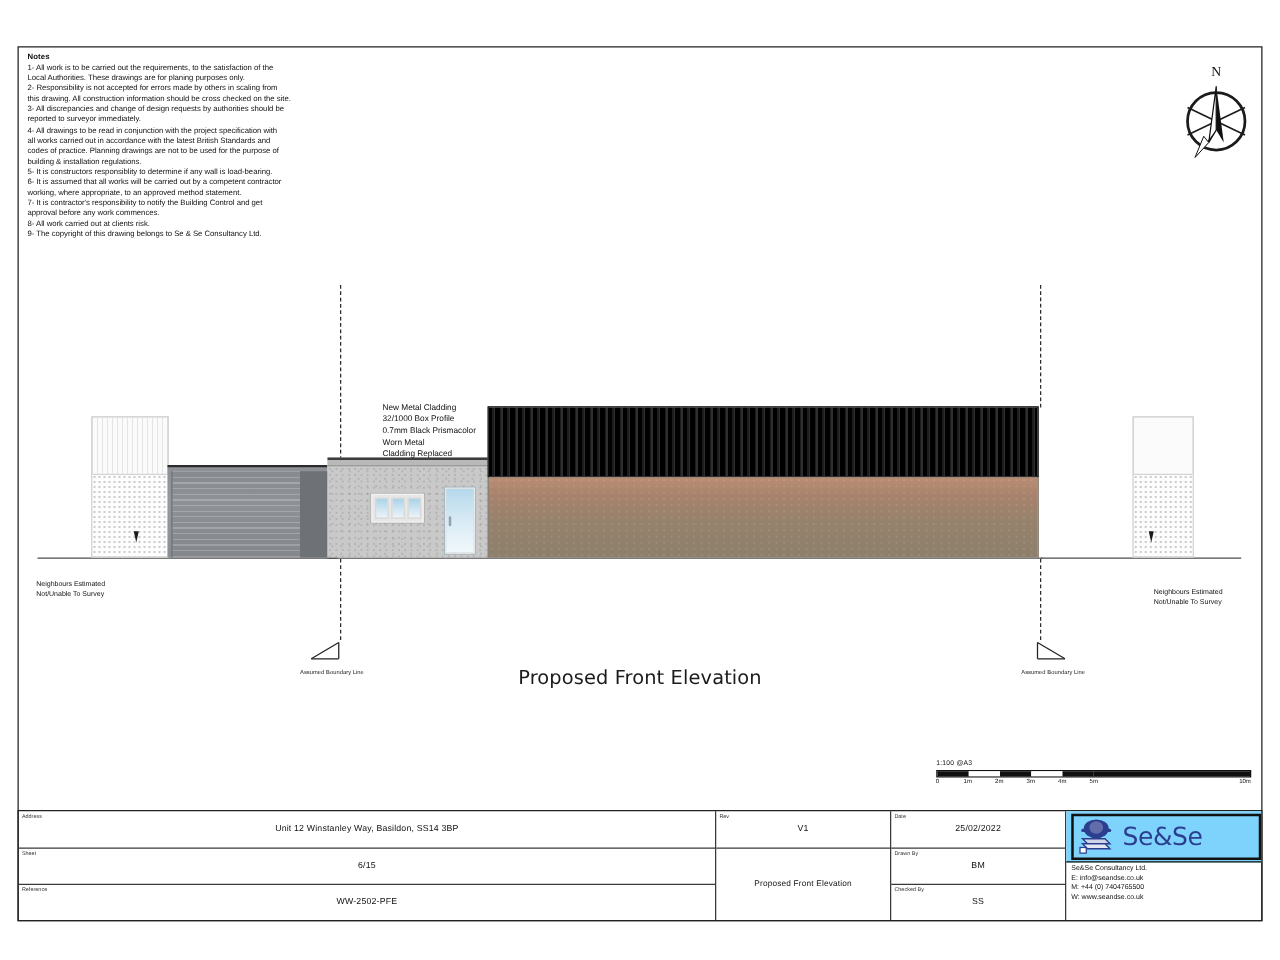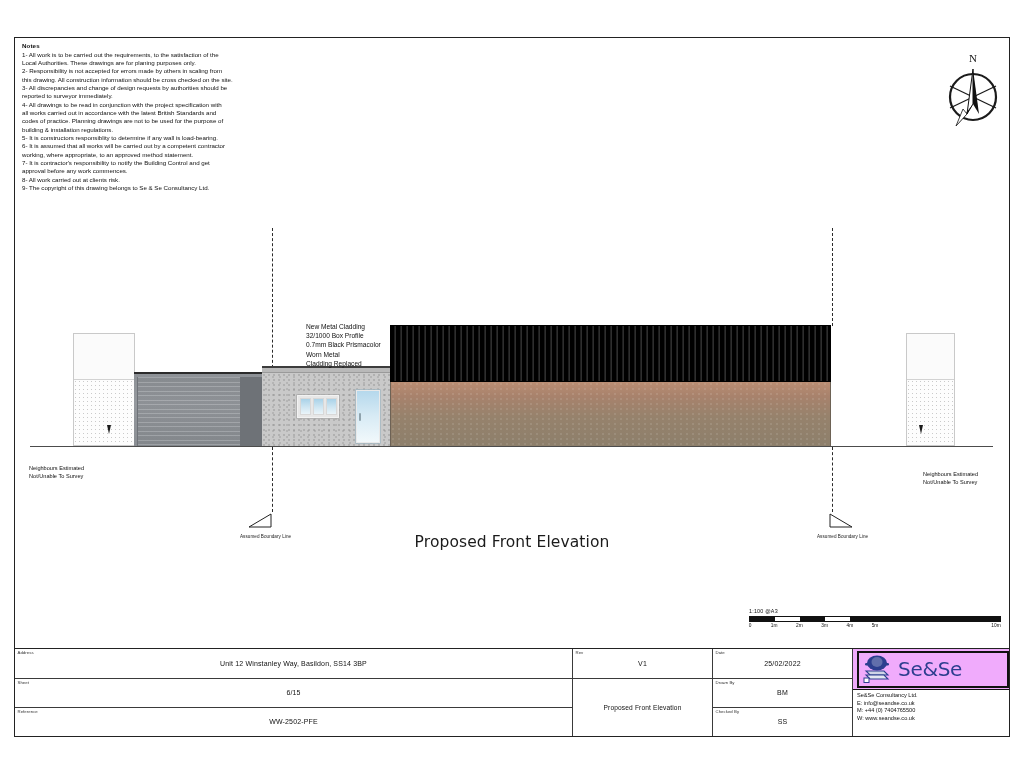--- a/index.html
+++ b/index.html
@@ -380,21 +380,21 @@
   #tb-col-mid   { width: 140px; border-right: 1.2px solid #3a3a3a; }
   #tb-col-logo  { flex: 1; }
 
   #logo-cell {
     border-bottom: 1.3px solid #111;
     height: 41px;
     display: flex;
     align-items: center;
     padding-left: 4px;
     box-sizing: border-box;
-    background: #f0abfc;
+    background: #7dd3fc;
   }
   #logo-box {
     border: 2px solid #111;
     height: 37px;
     width: 100%;
     display: flex;
     align-items: center;
     box-sizing: border-box;
     padding: 0 3px;
   }

